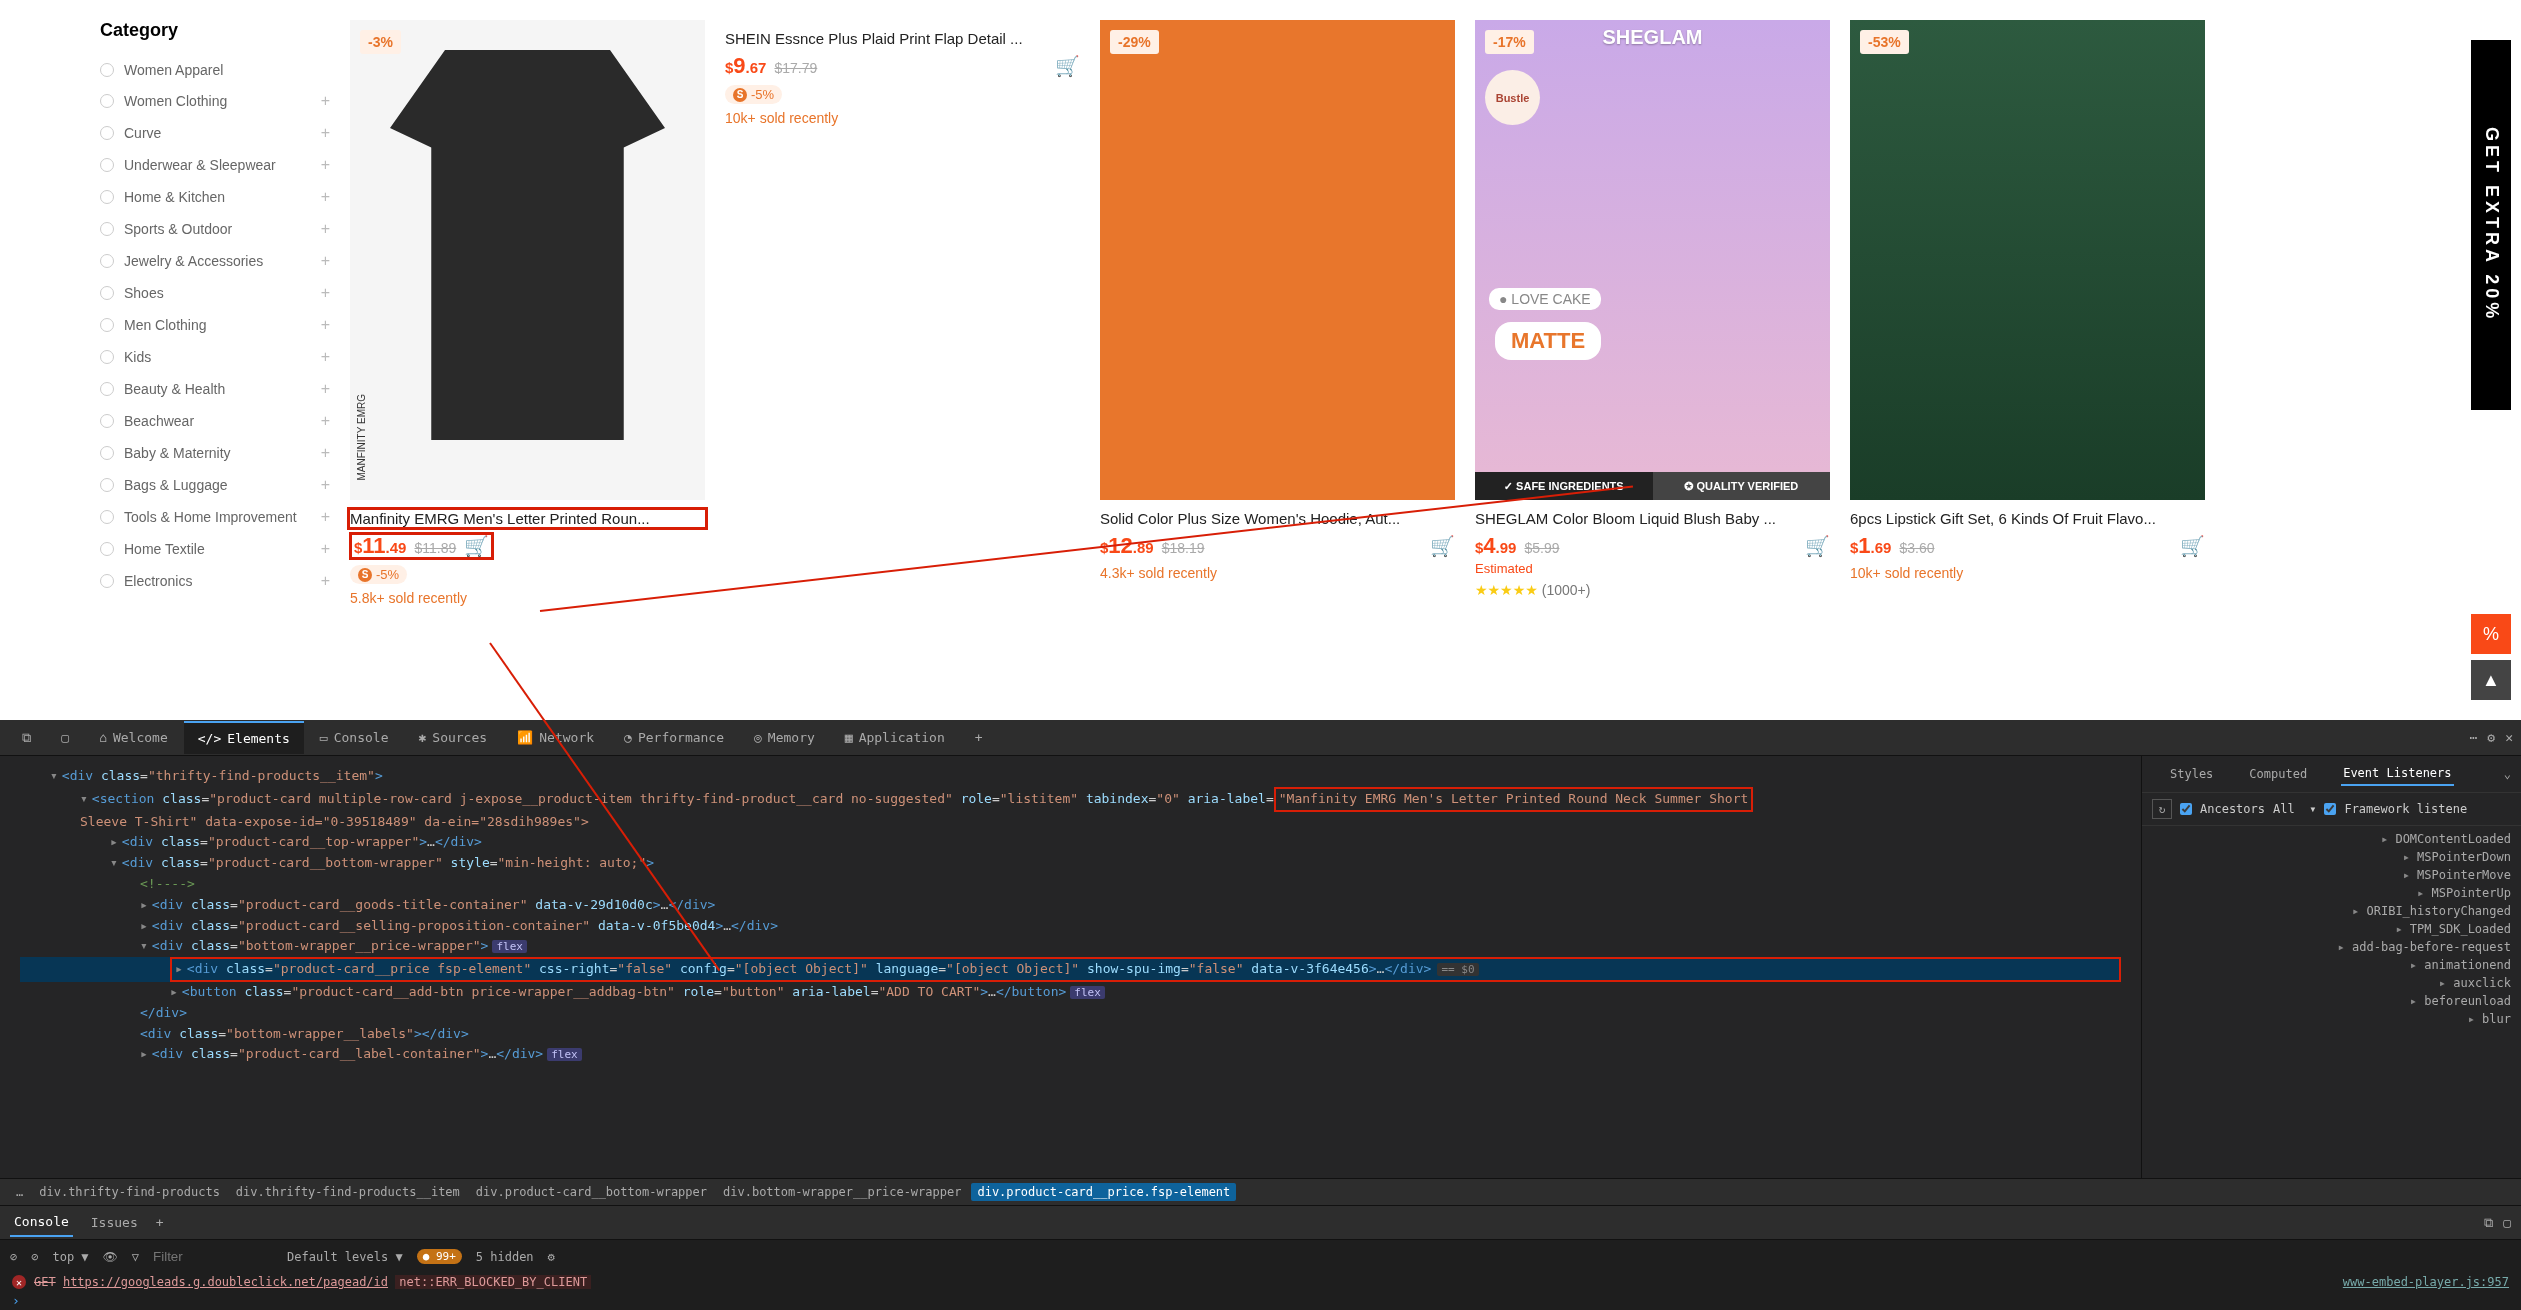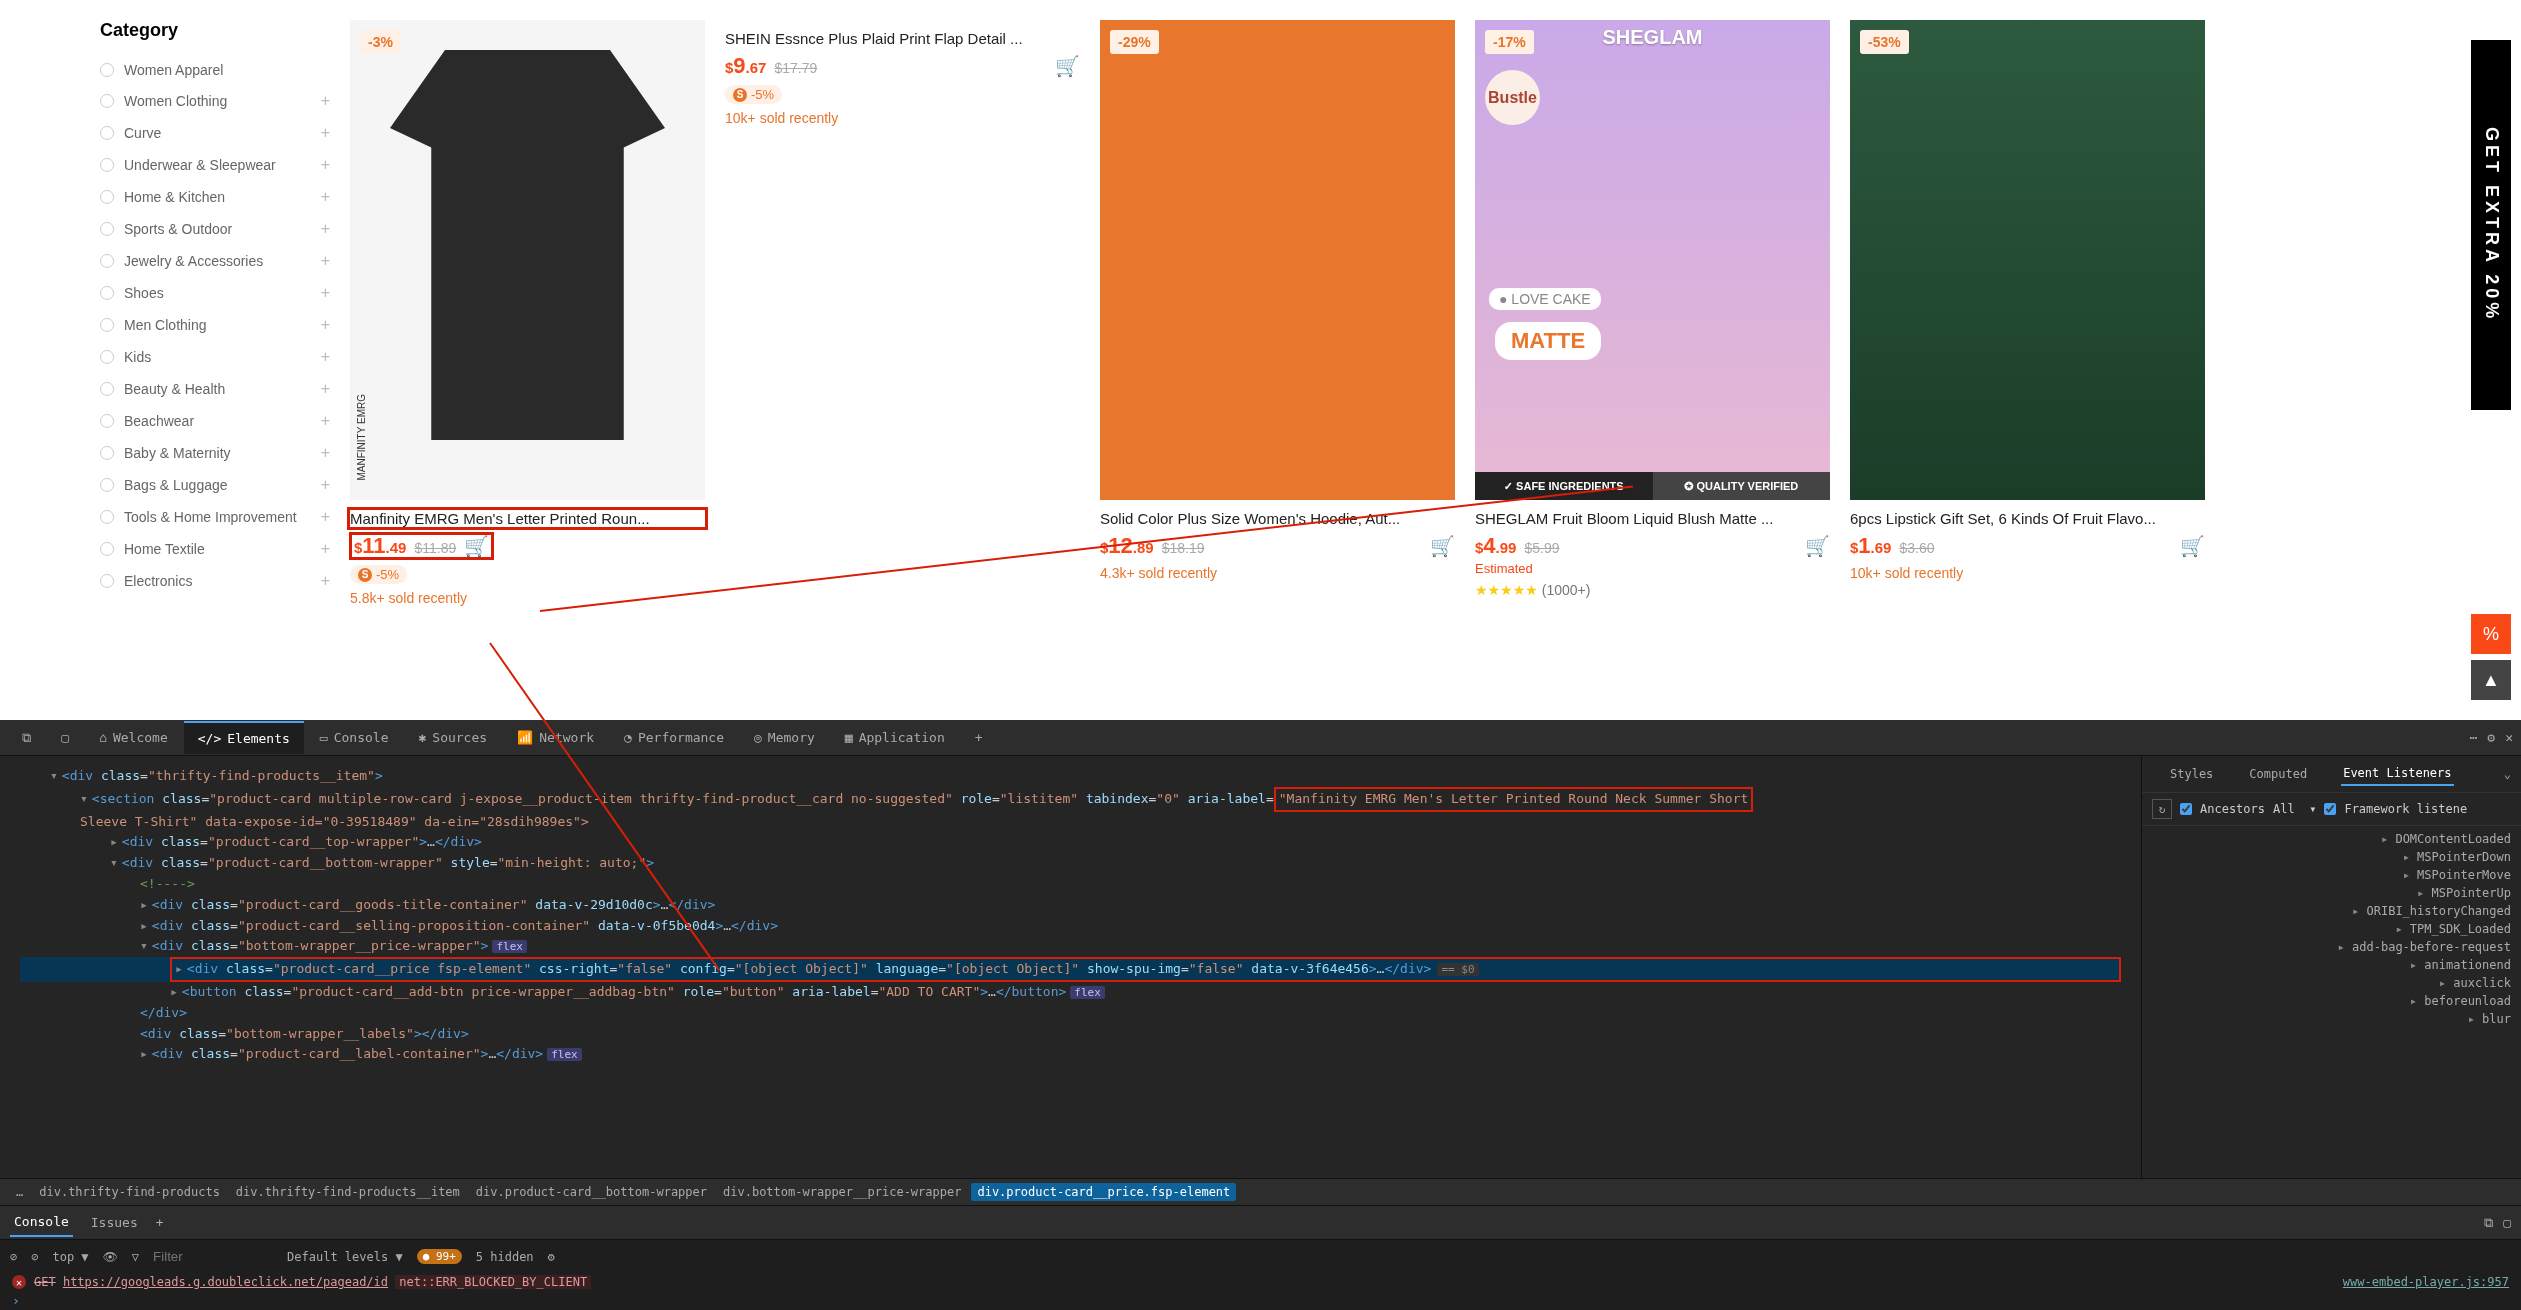--- a/index.html
+++ b/index.html
@@ -85,21 +85,21 @@
 
 .pimg.tshirt { background: linear-gradient(#f5f5f5,#f5f5f5); }
 .pimg.tshirt::after { content: ""; position: absolute; inset: 30px 40px 60px 40px; background: #2a2a2a; clip-path: polygon(20% 0,80% 0,100% 20%,85% 25%,85% 100%,15% 100%,15% 25%,0 20%); }
 .pimg.plaid { background: repeating-linear-gradient(45deg,#3a2d1b 0 20px,#6b4f2a 20px 40px,#c9b38f 40px 44px); }
 .pimg.hoodie { background: #e8762c; }
 .pimg.blush { background: linear-gradient(#c9a9e8,#e8b9d4); }
 .pimg.lipstick { background: linear-gradient(#2d5a3f,#1a3d28); }
 .pimg .overlay-text { position: absolute; color: #c0a86a; font-weight: bold; text-align: center; left: 0; right: 0; }
 .pimg .safe-bar { position: absolute; bottom: 0; left: 0; right: 0; height: 28px; display: flex; }
 .pimg .safe-bar div { flex: 1; color: #fff; font-size: 11px; display: flex; align-items: center; justify-content: center; font-weight: bold; }
-.bustle-badge { position: absolute; top: 50px; left: 10px; background: #fbeee6; color: #a43; padding: 6px 10px; border-radius: 50%; font-size: 16px; font-weight: bold; width: 55px; height: 55px; display: flex; align-items: center; justify-content: center; text-align: center; }
+.bustle-badge { position: absolute; top: 50px; left: 10px; background: #fbeee6; color: #a43; padding: 6px 10px; border-radius: 50%; font-size: 11px; font-weight: bold; width: 55px; height: 55px; display: flex; align-items: center; justify-content: center; text-align: center; }
 .matte-badge { position: absolute; bottom: 140px; left: 20px; background: #fff; color: #e8762c; padding: 6px 16px; border-radius: 16px; font-weight: bold; font-size: 22px; }
 .love-badge { position: absolute; bottom: 190px; left: 14px; background: #fff; color: #888; padding: 3px 10px; border-radius: 10px; font-size: 14px; text-align: center; }
 .sheglam-top { position: absolute; top: 6px; left: 0; right: 0; text-align: center; color: #fff; font-weight: bold; font-size: 20px; text-shadow: 0 1px 2px rgba(0,0,0,.3); }
 .brand-v { position: absolute; left: 6px; bottom: 20px; writing-mode: vertical-rl; font-size: 10px; color: #333; transform: rotate(180deg); }
 </style>
 </head>
 <body>
 
 <div class="page">
   <div class="upper">
@@ -238,21 +238,21 @@
     <div class="discount">-17%</div>
             <div class="sheglam-top">SHEGLAM</div>
       <div class="bustle-badge">Bustle</div>
       <div class="love-badge">● LOVE CAKE</div>
       <div class="matte-badge">MATTE</div>
       <div class="safe-bar">
         <div style="background:#222">✓ SAFE INGREDIENTS</div>
               <div style="background:#444">✪ QUALITY VERIFIED</div>
       </div>
           </div>
-          <div class="title">SHEGLAM Fruit Bloom Liquid Blush Matte ...</div>
+          <div class="title">SHEGLAM Color Bloom Liquid Blush Baby ...</div>
           <div class="price-row ">
       <span class="price">$<span class="big">4</span>.99</span>
       <span class="oldprice">$5.99</span>
       <span class="cart-icon">🛒</span>
     </div>
           <div class="est">Estimated</div>
           <div class="stars">★★★★★<span class="count">(1000+)</span></div>
         </div>
         <div class="product">
           <div class="pimg lipstick">

